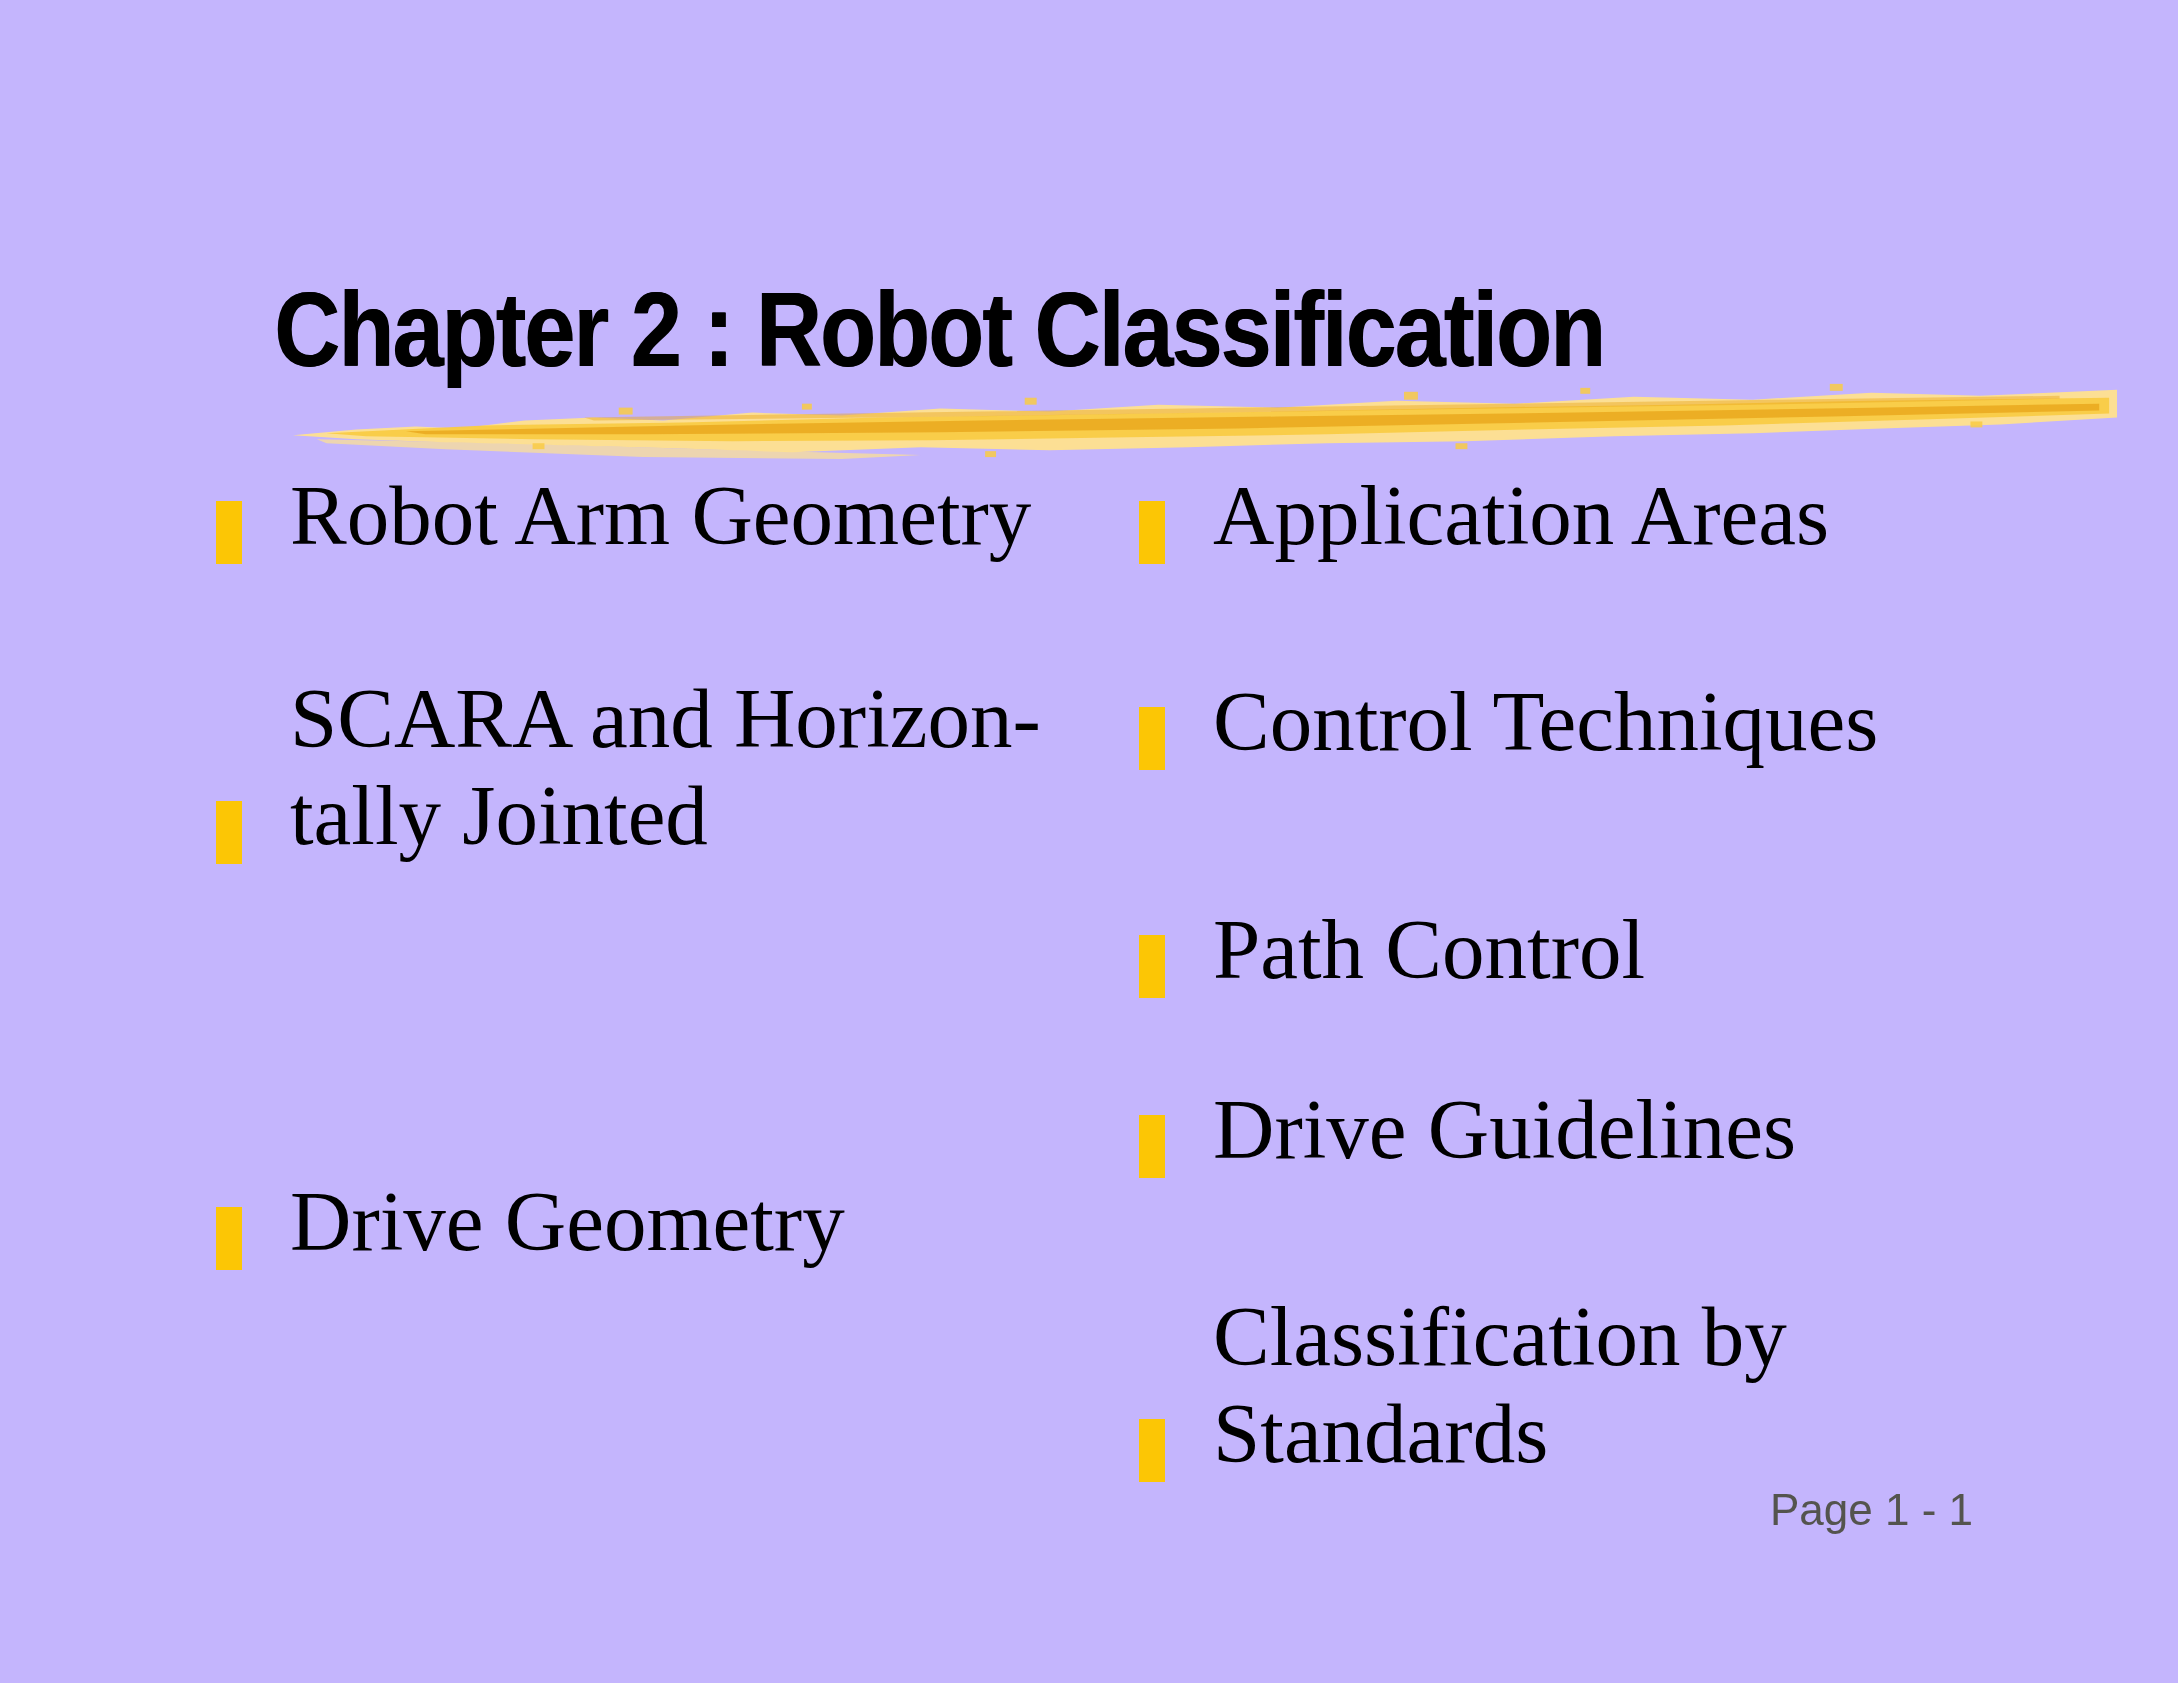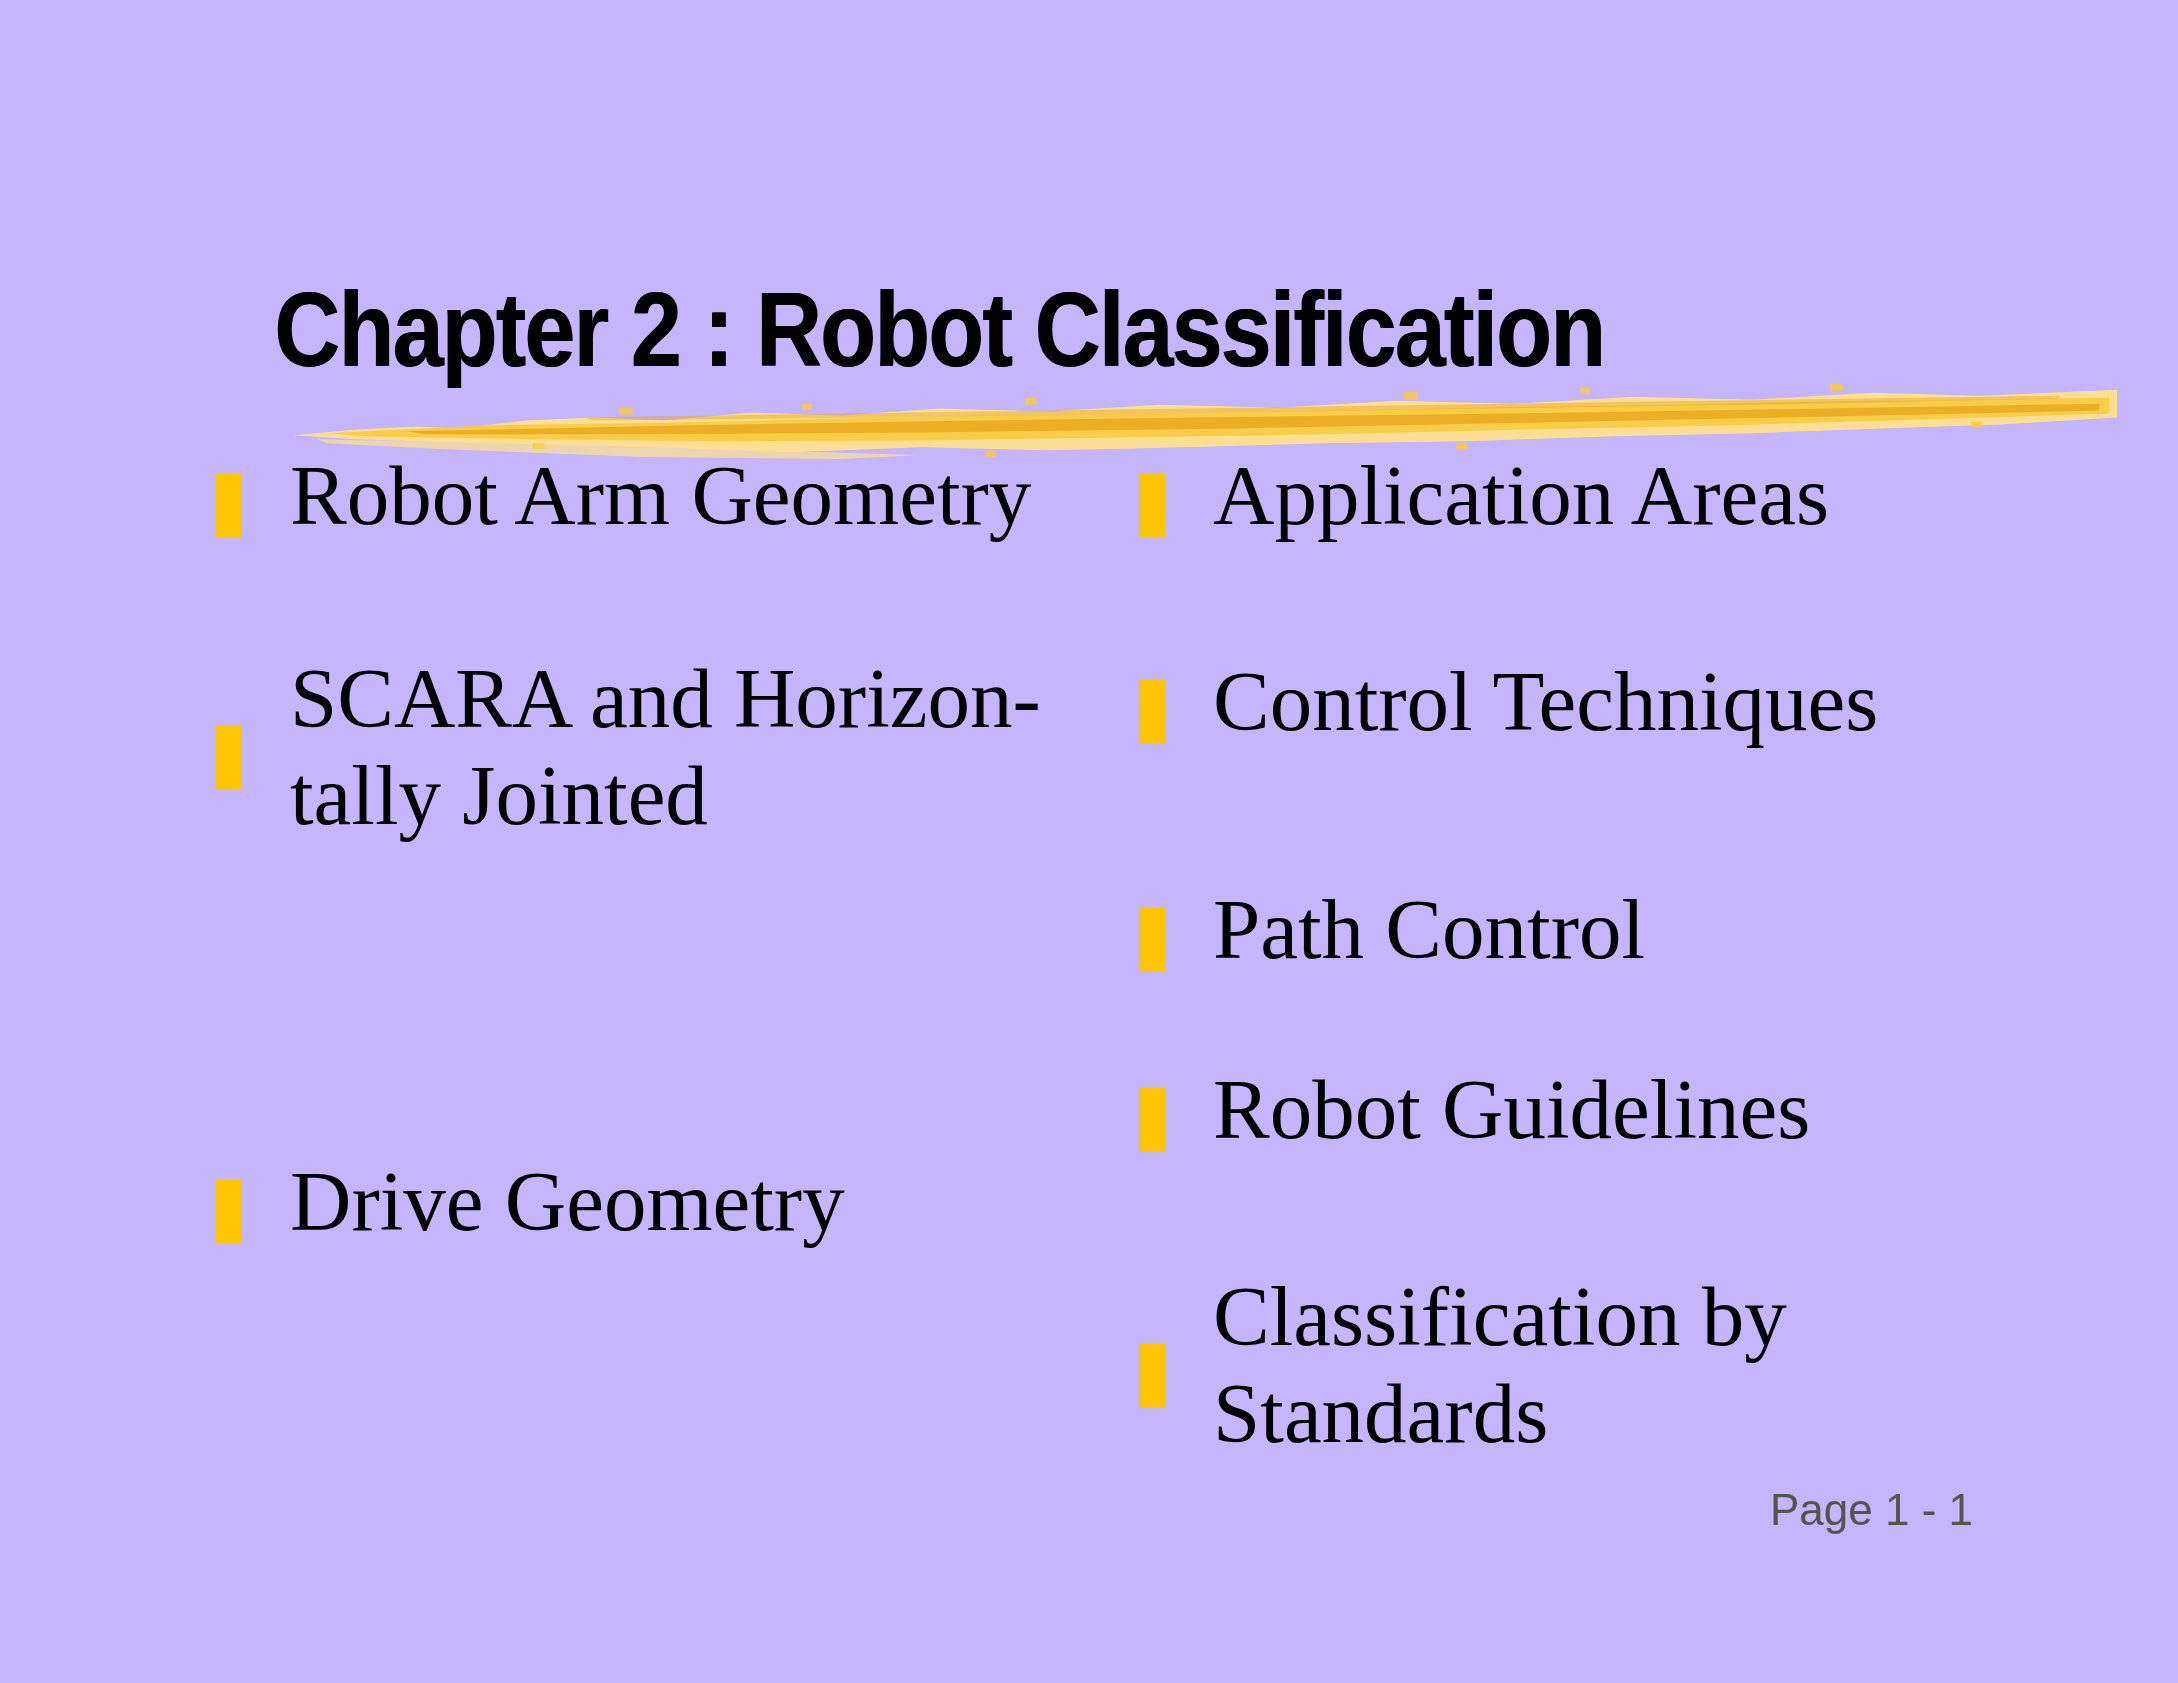--- a/index.html
+++ b/index.html
@@ -29,24 +29,25 @@
   .brush {
     position: absolute;
     left: 287px;
     top: 374px;
     width: 1832px;
     height: 91px;
   }
   .item {
     position: absolute;
     display: flex;
-    align-items: center;
+    align-items: flex-end;
     font-size: 85px;
     line-height: 97px;
     color: var(--body, #000);
+    margin-top: 20px;
   }
   .item .bullet {
     flex: 0 0 auto;
     width: 26px;
     height: 63px;
     margin-top: 20px;
     margin-right: 48px;
     background: var(--accent, #FCC605);
   }
   .item .item-text { white-space: pre-line; }
@@ -130,21 +131,21 @@
   <div class="item col-right" style="top:653px">
     <span class="bullet"></span>
     <div class="item-text">Control Techniques</div>
   </div>
   <div class="item col-right" style="top:881px">
     <span class="bullet"></span>
     <div class="item-text">Path Control</div>
   </div>
   <div class="item col-right" style="top:1061px">
     <span class="bullet"></span>
-    <div class="item-text">Robot Guidelines</div>
+    <div class="item-text">Drive Guidelines</div>
   </div>
   <div class="item col-right" style="top:1268px">
     <span class="bullet"></span>
     <div class="item-text">Classification by
 Standards</div>
   </div>
 
   <div class="page-label">Page 1 - 1</div>
 
 </div>

